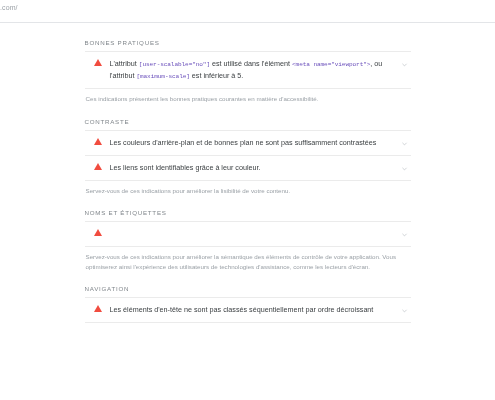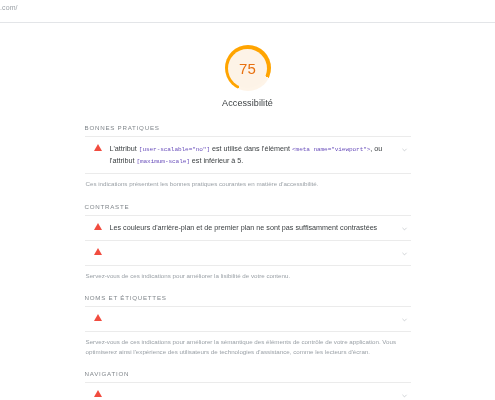--- a/index.html
+++ b/index.html
@@ -168,93 +168,86 @@
 </style>
 </head>
 <body>
 
 <div class="browser-top">
   <div class="url-strip">.com/</div>
 </div>
 
 <div class="report">
 
-  <div class="gauge-wrap">
-    <div class="gauge">
-      <div class="gauge-bg"></div>
-      <div class="gauge-ring" style="background: conic-gradient(from 205deg, rgb(255, 164, 0) 0deg, rgb(255, 164, 0) 270deg, rgba(0, 0, 0, 0) 270deg, rgba(0, 0, 0, 0) 360deg);"></div>
-      <div class="gauge-inner"></div>
-      <div class="gauge-value">75</div>
+
+  <div class="sections">
+      <div class="section">
+        <div class="section-title">BONNES PRATIQUES</div>
+        <div class="audit-row">
+          <div class="audit-icon">
+            <div class="tri"></div>
+          </div>
+          <div class="audit-text">L'attribut <code>[user-scalable="no"]</code> est utilisé dans l'élément <code>&lt;meta name="viewport"&gt;</code>, ou l'attribut <code>[maximum-scale]</code> est inférieur à 5.</div>
+          <div class="chevron">
+            <svg width="7" height="7" viewBox="0 0 10 10">
+              <path d="M2 4 L5 7 L8 4" fill="none" stroke="#bdc1c6" stroke-width="1"></path>
+            </svg>
+          </div>
+        </div>
+        <div class="section-note">Ces indications présentent les bonnes pratiques courantes en matière d'accessibilité.</div>
+      </div>
+      <div class="section">
+        <div class="section-title">CONTRASTE</div>
+        <div class="audit-row">
+          <div class="audit-icon">
+            <div class="tri"></div>
+          </div>
+          <div class="audit-text">Les couleurs d'arrière-plan et de bonnes plan ne sont pas suffisamment contrastées</div>
+          <div class="chevron">
+            <svg width="7" height="7" viewBox="0 0 10 10">
+              <path d="M2 4 L5 7 L8 4" fill="none" stroke="#bdc1c6" stroke-width="1"></path>
+            </svg>
+          </div>
+        </div>
+        <div class="audit-row">
+          <div class="audit-icon">
+            <div class="tri"></div>
+          </div>
+          <div class="audit-text">Les liens sont identifiables grâce à leur couleur.</div>
+          <div class="chevron">
+            <svg width="7" height="7" viewBox="0 0 10 10">
+              <path d="M2 4 L5 7 L8 4" fill="none" stroke="#bdc1c6" stroke-width="1"></path>
+            </svg>
+          </div>
+        </div>
+        <div class="section-note">Servez-vous de ces indications pour améliorer la lisibilité de votre contenu.</div>
+      </div>
+      <div class="section">
+        <div class="section-title">NOMS ET ÉTIQUETTES</div>
+        <div class="audit-row">
+          <div class="audit-icon">
+            <div class="tri"></div>
+          </div>
+          <div class="chevron">
+            <svg width="7" height="7" viewBox="0 0 10 10">
+              <path d="M2 4 L5 7 L8 4" fill="none" stroke="#bdc1c6" stroke-width="1"></path>
+            </svg>
+          </div>
+        </div>
+        <div class="section-note">Servez-vous de ces indications pour améliorer la sémantique des éléments de contrôle de votre application. Vous optimiserez ainsi l'expérience des utilisateurs de technologies d'assistance, comme les lecteurs d'écran.</div>
+      </div>
+      <div class="section">
+        <div class="section-title">NAVIGATION</div>
+        <div class="audit-row">
+          <div class="audit-icon">
+            <div class="tri"></div>
+          </div>
+          <div class="audit-text">Les éléments d'en-tête ne sont pas classés séquentiellement par ordre décroissant</div>
+          <div class="chevron">
+            <svg width="7" height="7" viewBox="0 0 10 10">
+              <path d="M2 4 L5 7 L8 4" fill="none" stroke="#bdc1c6" stroke-width="1"></path>
+            </svg>
+          </div>
+        </div>
+      </div>
     </div>
-    <div class="gauge-label">Accessibilité</div>
-  </div>
-
-  <div class="sections">
-      <div class="section">
-        <div class="section-title">BONNES PRATIQUES</div>
-        <div class="audit-row">
-          <div class="audit-icon">
-            <div class="tri"></div>
-          </div>
-          <div class="audit-text">L'attribut <code>[user-scalable="no"]</code> est utilisé dans l'élément <code>&lt;meta name="viewport"&gt;</code>, ou l'attribut <code>[maximum-scale]</code> est inférieur à 5.</div>
-          <div class="chevron">
-            <svg width="7" height="7" viewBox="0 0 10 10">
-              <path d="M2 4 L5 7 L8 4" fill="none" stroke="#bdc1c6" stroke-width="1"></path>
-            </svg>
-          </div>
-        </div>
-        <div class="section-note">Ces indications présentent les bonnes pratiques courantes en matière d'accessibilité.</div>
-      </div>
-      <div class="section">
-        <div class="section-title">CONTRASTE</div>
-        <div class="audit-row">
-          <div class="audit-icon">
-            <div class="tri"></div>
-          </div>
-          <div class="audit-text">Les couleurs d'arrière-plan et de premier plan ne sont pas suffisamment contrastées</div>
-          <div class="chevron">
-            <svg width="7" height="7" viewBox="0 0 10 10">
-              <path d="M2 4 L5 7 L8 4" fill="none" stroke="#bdc1c6" stroke-width="1"></path>
-            </svg>
-          </div>
-        </div>
-        <div class="audit-row">
-          <div class="audit-icon">
-            <div class="tri"></div>
-          </div>
-          <div class="chevron">
-            <svg width="7" height="7" viewBox="0 0 10 10">
-              <path d="M2 4 L5 7 L8 4" fill="none" stroke="#bdc1c6" stroke-width="1"></path>
-            </svg>
-          </div>
-        </div>
-        <div class="section-note">Servez-vous de ces indications pour améliorer la lisibilité de votre contenu.</div>
-      </div>
-      <div class="section">
-        <div class="section-title">NOMS ET ÉTIQUETTES</div>
-        <div class="audit-row">
-          <div class="audit-icon">
-            <div class="tri"></div>
-          </div>
-          <div class="chevron">
-            <svg width="7" height="7" viewBox="0 0 10 10">
-              <path d="M2 4 L5 7 L8 4" fill="none" stroke="#bdc1c6" stroke-width="1"></path>
-            </svg>
-          </div>
-        </div>
-        <div class="section-note">Servez-vous de ces indications pour améliorer la sémantique des éléments de contrôle de votre application. Vous optimiserez ainsi l'expérience des utilisateurs de technologies d'assistance, comme les lecteurs d'écran.</div>
-      </div>
-      <div class="section">
-        <div class="section-title">NAVIGATION</div>
-        <div class="audit-row">
-          <div class="audit-icon">
-            <div class="tri"></div>
-          </div>
-          <div class="chevron">
-            <svg width="7" height="7" viewBox="0 0 10 10">
-              <path d="M2 4 L5 7 L8 4" fill="none" stroke="#bdc1c6" stroke-width="1"></path>
-            </svg>
-          </div>
-        </div>
-      </div>
-    </div>
 
 </div>
 
 </body></html>

